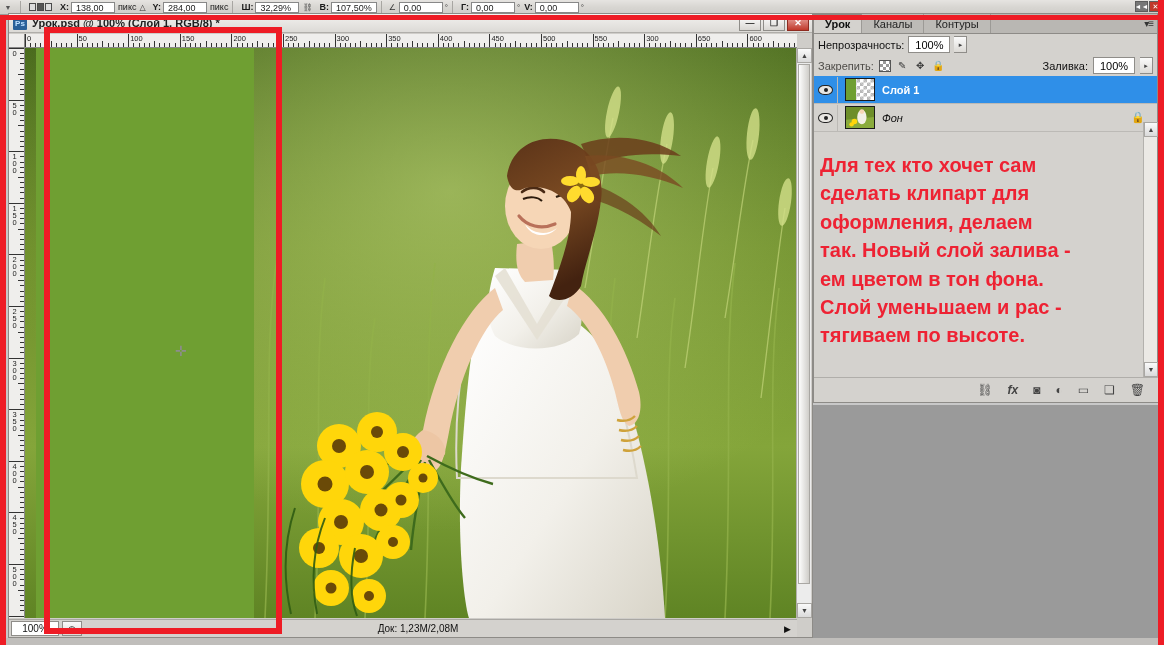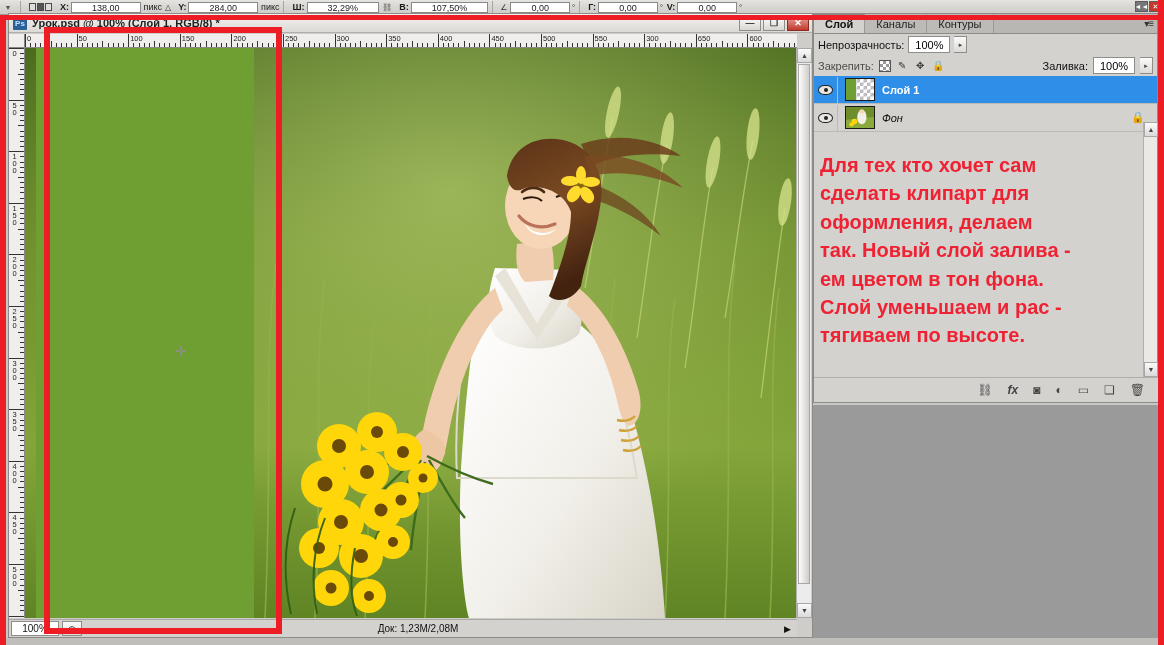--- a/index.html
+++ b/index.html
@@ -21,21 +21,21 @@
     white-space: nowrap;
   }
   .ob-arrow { width: 16px; text-align: center; color: #555; font-size: 7px; }
   .ob-sep { width: 1px; height: 12px; background: #a8a6a2; margin: 0 4px; }
   .ob-icons { display: flex; gap: 1px; margin: 0 4px; }
   .ob-ic { width: 7px; height: 8px; border: 1px solid #4a4a4a; background: #ddd; }
   .ob-ic.fill { background: #555; }
   .ob-lbl { font-weight: bold; margin: 0 2px 0 4px; font-size: 9px; }
   .ob-val {
     background: #fff; border: 1px solid #888; height: 11px; line-height: 10px;
-    padding: 0 20px; font-size: 9px; min-width: 44px; text-align: left;
+    padding: 0 4px; font-size: 9px; min-width: 44px; text-align: left;
   }
   .ob-unit { margin-left: 3px; font-size: 9px; }
   .ob-tri { font-size: 8px; margin: 0 3px; color: #333; }
   .ob-deg { font-size: 8px; margin-left: 2px; color: #333; }
   .win-mini {
     position: absolute; right: 2px; top: 1px;
     display: flex; gap: 1px; align-items: center;
   }
   .win-mini div {
     width: 13px; height: 11px; font-size: 7px; color: #fff;
@@ -814,21 +814,21 @@
     <div class="st-zoom">100%</div>
     <div class="st-clock">◷</div>
     <div class="st-doc">Док: 1,23M/2,08M</div>
     <div class="st-arrow">▶</div>
   </div>
 </div>
 
 <div class="layers-panel">
 
   <div class="lp-tabs">
-    <div class="lp-tab active">Слой</div>
+    <div class="lp-tab active">Урок</div>
     <div class="lp-tab">Каналы</div>
     <div class="lp-tab">Контуры</div>
     <span class="lp-menu">▾≡</span>
   </div>
 
   <div class="lp-row1">
     <span class="lp-lbl">Непрозрачность:</span>
     <div class="num-box">100%</div>
     <div class="spin">▸</div>
   </div>

